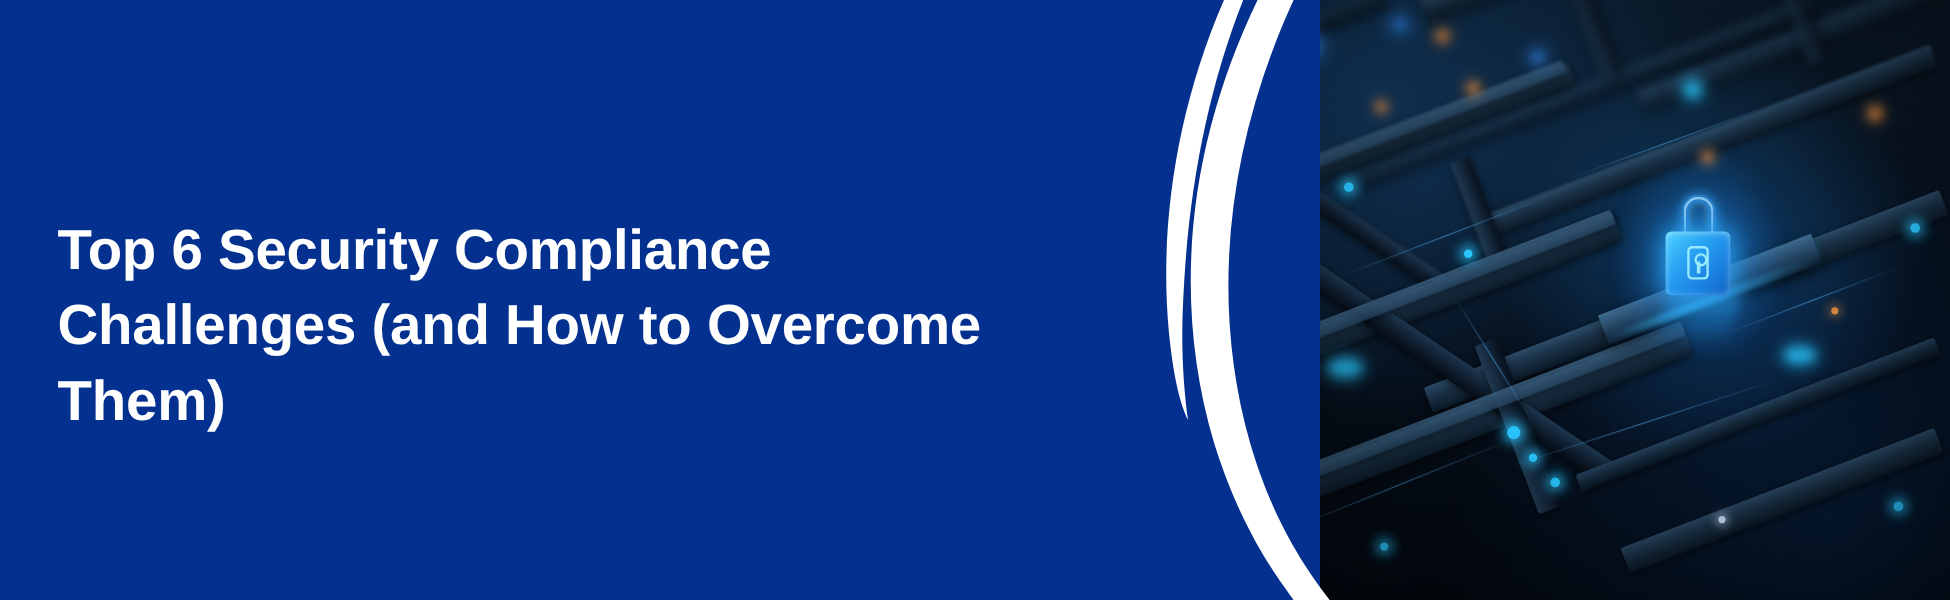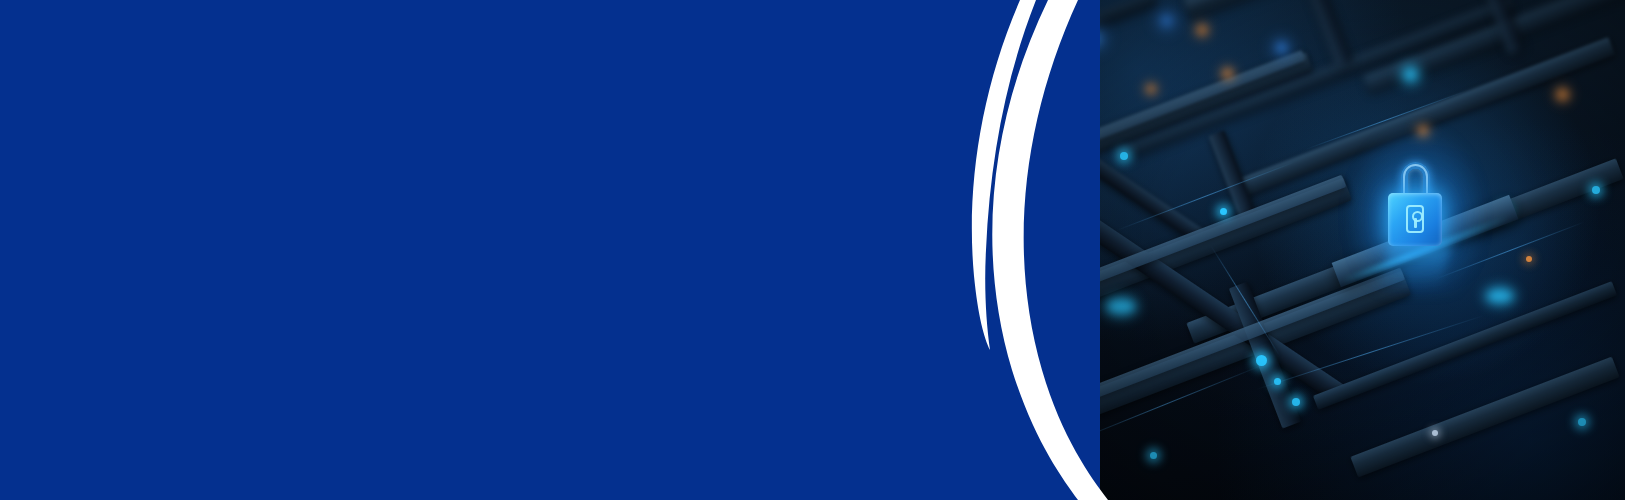--- a/index.html
+++ b/index.html
@@ -328,14 +328,19 @@
 
     <path d="M0,0 L1048,0 C990,120 976,250 1012,370 C1034,440 1062,478 1078,500 L0,500 Z" fill="#04308f"></path>
 
     <path d="M1048,0 C990,120 976,250 1012,370 C1034,440 1062,478 1078,500
              L1108,500 C1090,476 1062,438 1042,370 C1008,252 1022,122 1078,0 Z" fill="#ffffff"></path>
 
     <path d="M1020,0 C980,92 966,190 974,276 C978,316 984,338 990,350
              C986,322 984,286 986,250 C990,160 1006,76 1036,0 Z" fill="#ffffff"></path>
   </svg>
 
+  <div class="title-wrap">
+    <h1 class="title">Top 6 Security Compliance
+Challenges (and How to Overcome
+Them)</h1>
+  </div>
 
 </div>
 
 </body></html>

